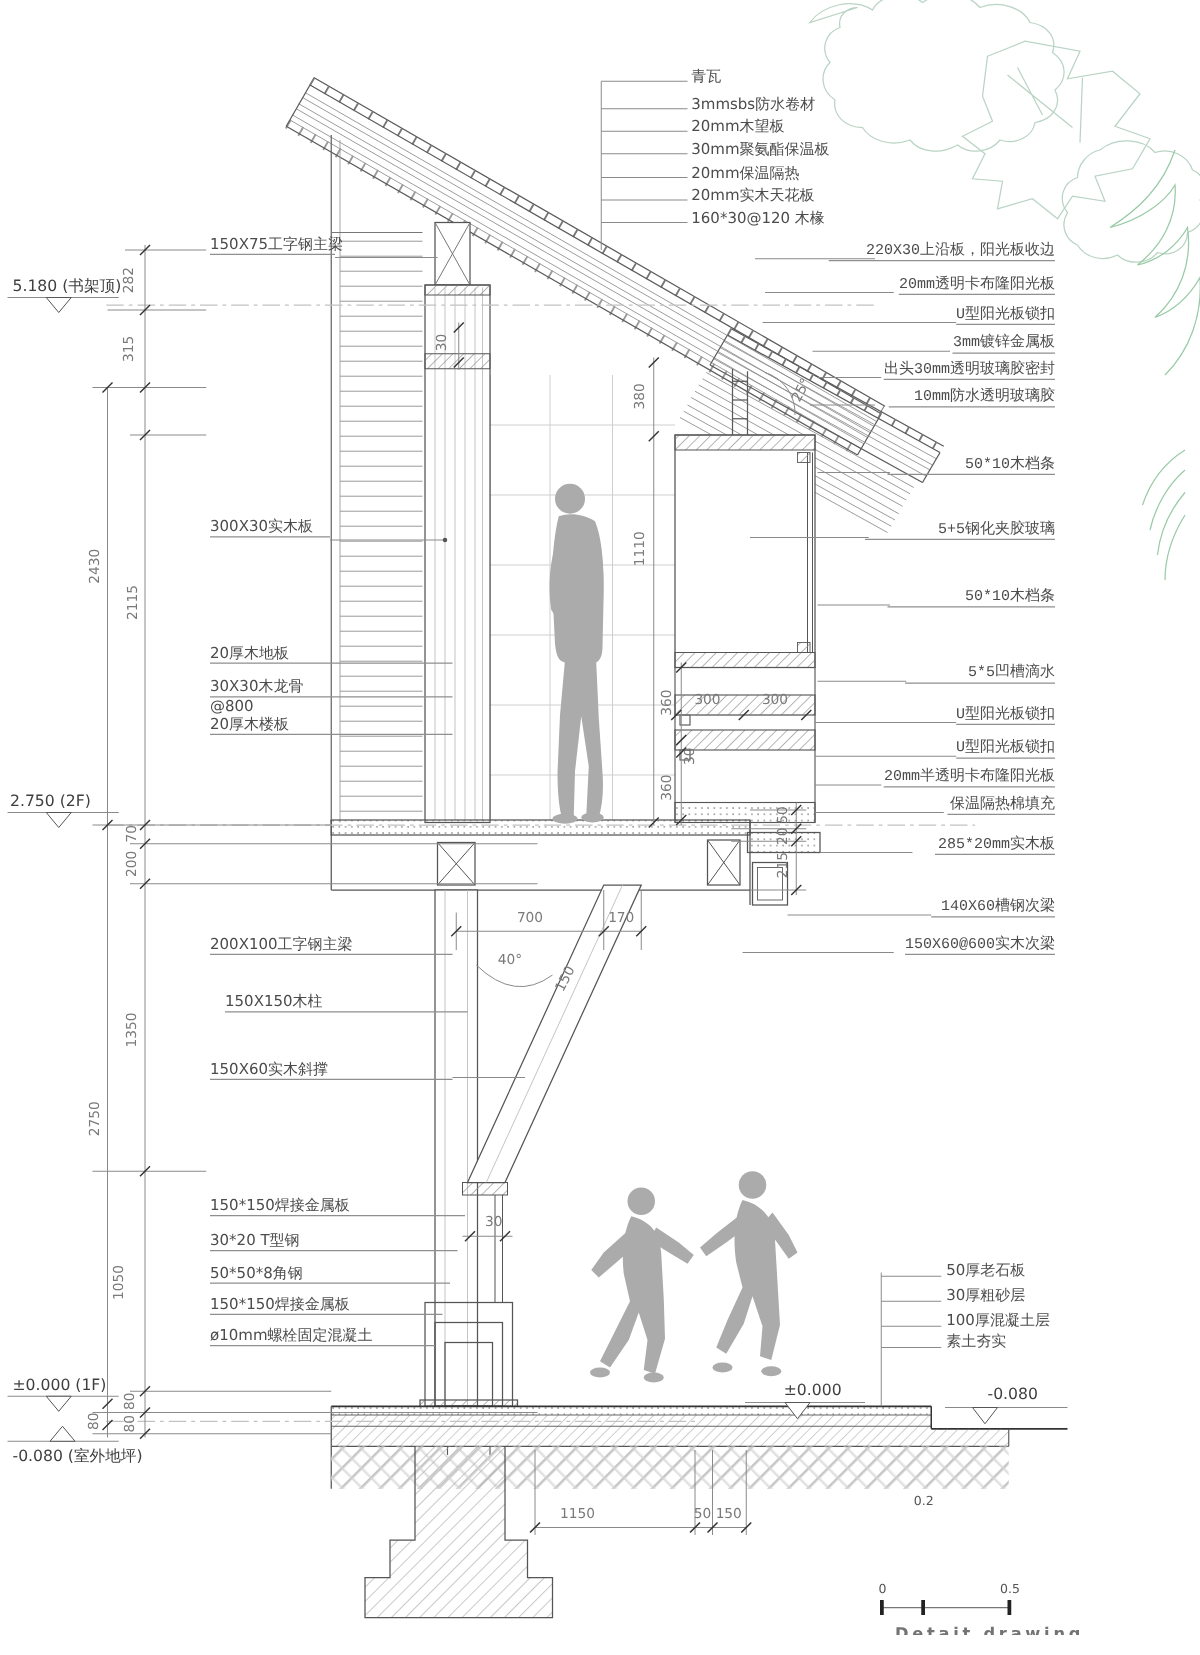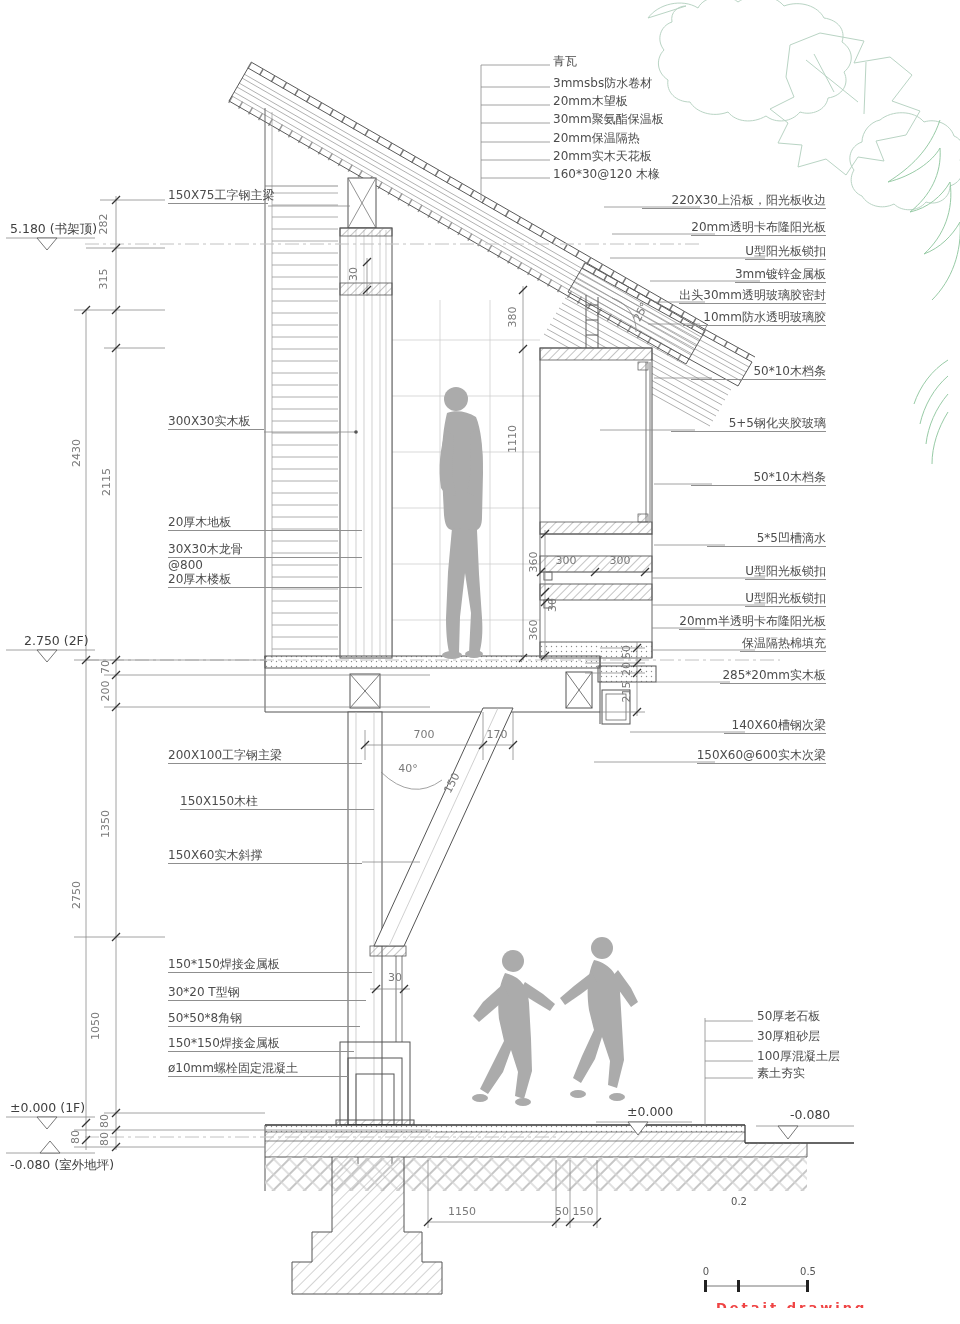--- a/index.html
+++ b/index.html
@@ -1,28 +1,28 @@
 <!DOCTYPE html>
 <html><head>
 <meta charset="utf-8">
 <style>
   html,body{margin:0;padding:0;background:#fff;}
   #stage{position:relative;width:960px;height:1308px;background:#fff;overflow:hidden;
          font-family:"DejaVu Sans",sans-serif;}
   svg{position:absolute;left:0;top:0;}
   .lbl{position:absolute;font:12px/1.2 "DejaVu Sans",sans-serif;color:#4c4c4c;white-space:nowrap;}
   .ul{border-bottom:1px solid #8f8f8f;padding-bottom:1px;}
-  .rl{right:134px;}
+  .rl{right:116px;font-family:Liberation Mono, monospace;}
   .dim{position:absolute;font:11px "DejaVu Sans",sans-serif;color:#7a7a7a;white-space:nowrap;
        transform:translate(-50%,-50%);}
   .dv{transform:translate(-50%,-50%) rotate(-90deg);}
   .dr{transform:translate(-50%,-50%) rotate(-63deg);}
   .lv{font-size:12.5px;color:#3f3f3f;}
   .sc{position:absolute;font:10px "DejaVu Sans",sans-serif;color:#555;transform:translate(-50%,0);}
-  .cap{position:absolute;font:13px "DejaVu Sans",sans-serif;font-weight:bold;color:#ef4444;
+  .cap{position:absolute;font:13px "DejaVu Sans",sans-serif;font-weight:bold;color:#737373;
        letter-spacing:3px;}
 </style>
 </head>
 <body>
 
 <div id="stage">
 
 <svg width="960" height="1324" viewBox="0 0 960 1324">
   <defs>
     <g id="tk">
@@ -426,21 +426,21 @@
 
 <div class="lbl" style="left:757px;top:1009px">50厚老石板</div>
 <div class="lbl" style="left:757px;top:1029px">30厚粗砂层</div>
 <div class="lbl" style="left:757px;top:1049px">100厚混凝土层</div>
 <div class="lbl" style="left:757px;top:1066px">素土夯实</div>
 
 <div class="lbl lv" style="left:10px;top:221px">
   <span>5.180</span>
   <span>(书架顶)</span>
 </div>
-<div class="lbl lv" style="left:24px;top:633px">
+<div class="lbl lv" style="left:8px;top:633px">
   <span>2.750</span>
   <span>(2F)</span>
 </div>
 <div class="lbl lv" style="left:10px;top:1100px">
   <span>±0.000</span>
   <span>(1F)</span>
 </div>
 <div class="lbl lv" style="left:10px;top:1157px">
   <span>-0.080</span>
   <span>(室外地坪)</span>

